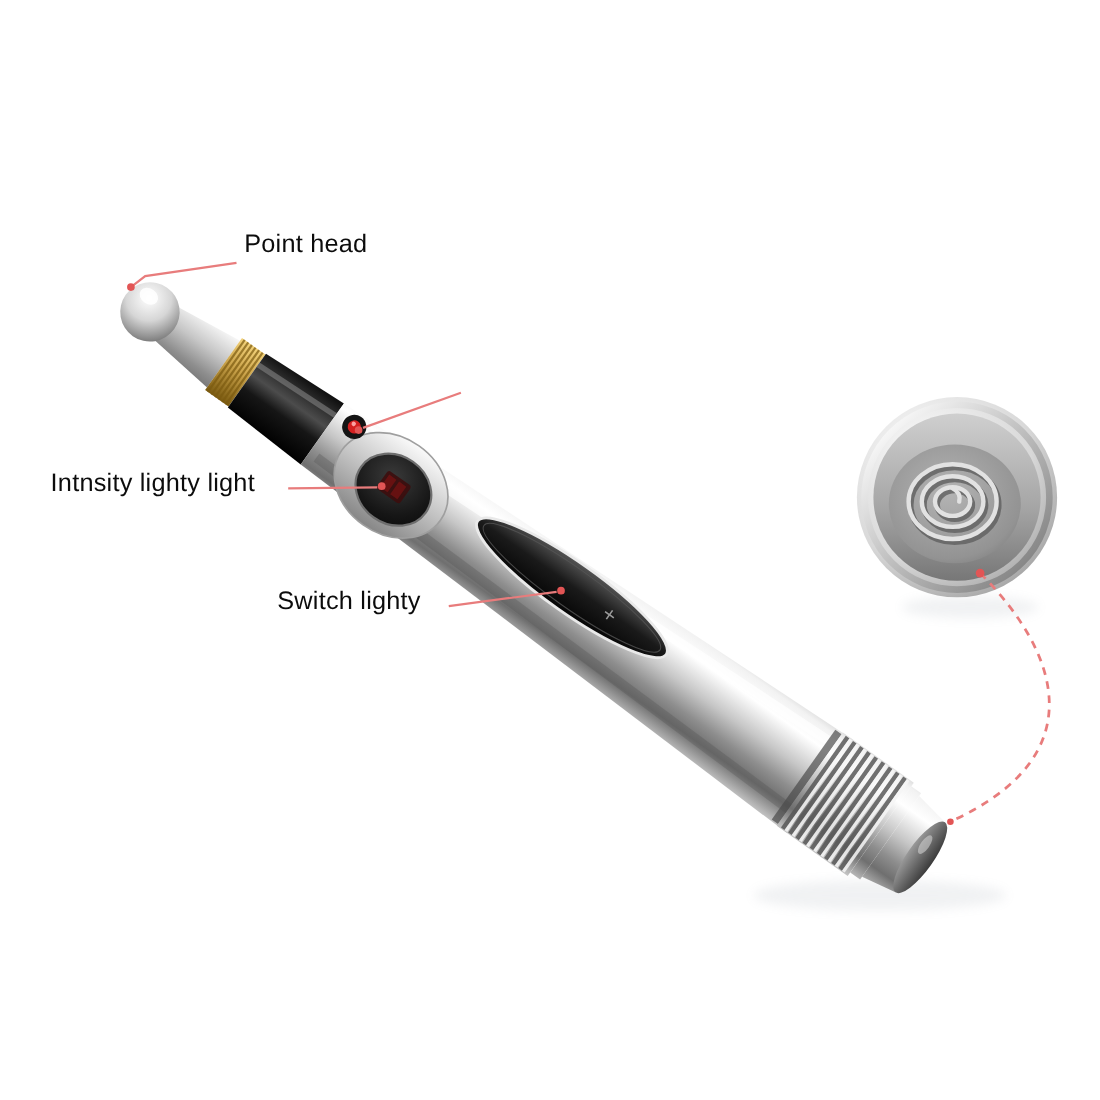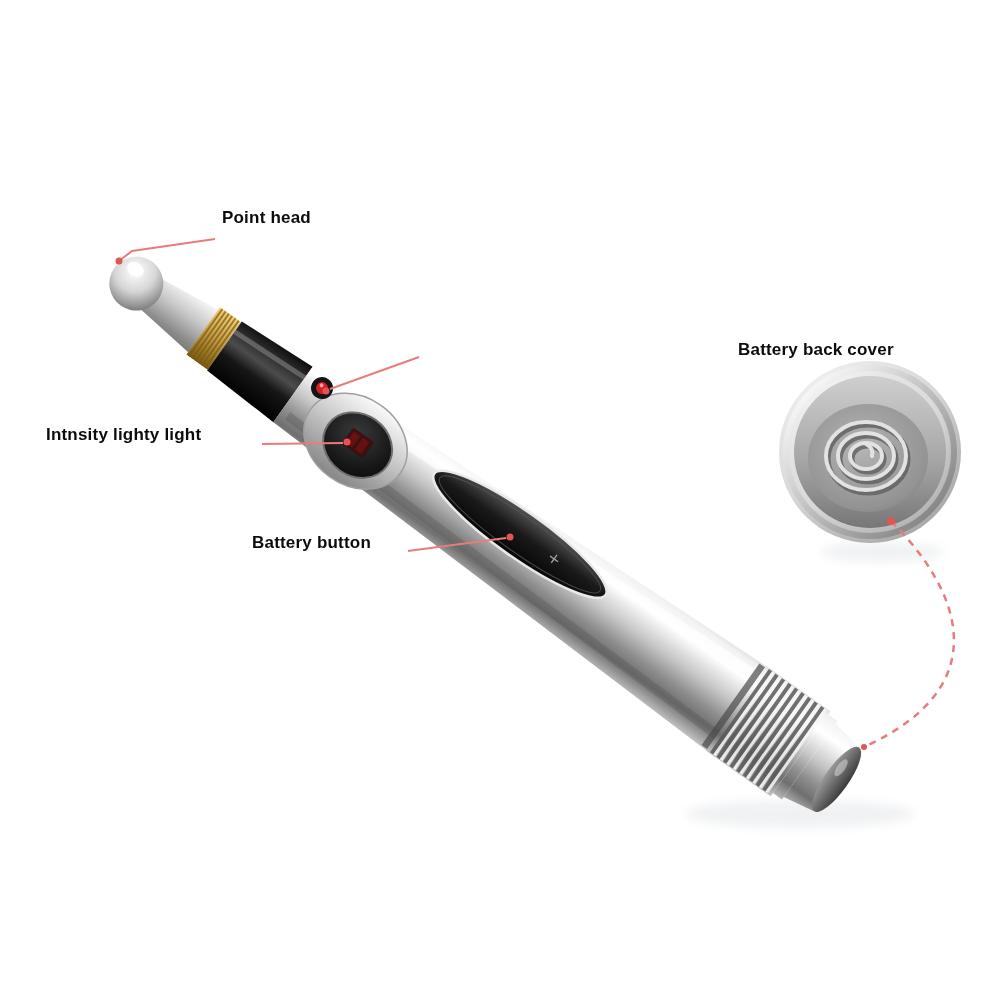--- a/index.html
+++ b/index.html
@@ -1,19 +1,19 @@
 <!DOCTYPE html>
 <html><head>
 <meta charset="utf-8">
 <style>
   html,body{margin:0;padding:0;background:#ffffff;}
   .stage{position:relative;width:1000px;height:1000px;background:#ffffff;overflow:hidden;
          font-family:"Liberation Sans",sans-serif;}
   .stage svg{position:absolute;left:0;top:0;}
-  .label{position:absolute;font-weight:700;font-size:17px;color:#0c0c0c;white-space:nowrap;
+  .label{position:absolute;font-weight:400;font-size:23px;color:#0c0c0c;white-space:nowrap;
          letter-spacing:.2px;}
 </style>
 </head>
 <body>
 
 <div class="stage">
 
 <svg width="1000" height="1000" viewBox="0 0 1000 1000">
   <defs>
     <linearGradient id="chromeV" gradientUnits="userSpaceOnUse" x1="0" y1="214" x2="0" y2="332">
@@ -194,16 +194,15 @@
     <circle cx="347" cy="442" r="3.5" fill="#e25555"></circle>
   </g>
   <g>
     <path d="M 408 551 L 506 538" fill="none" stroke-width="2" stroke="#e87c7c"></path>
     <circle cx="510" cy="537" r="3.5" fill="#e25555"></circle>
   </g>
 </svg>
 
 <div class="label" style="left:222px; top:208px;">Point head</div>
 <div class="label" style="left:46px;  top:425px;text-align:right;">Intnsity lighty light</div>
-<div class="label" style="left:252px; top:533px;">Battery button</div>
-<div class="label" style="left:738px; top:340px;">Battery back cover</div>
+<div class="label" style="left:252px; top:533px;">Switch lighty</div>
 
 </div>
 
 </body></html>

